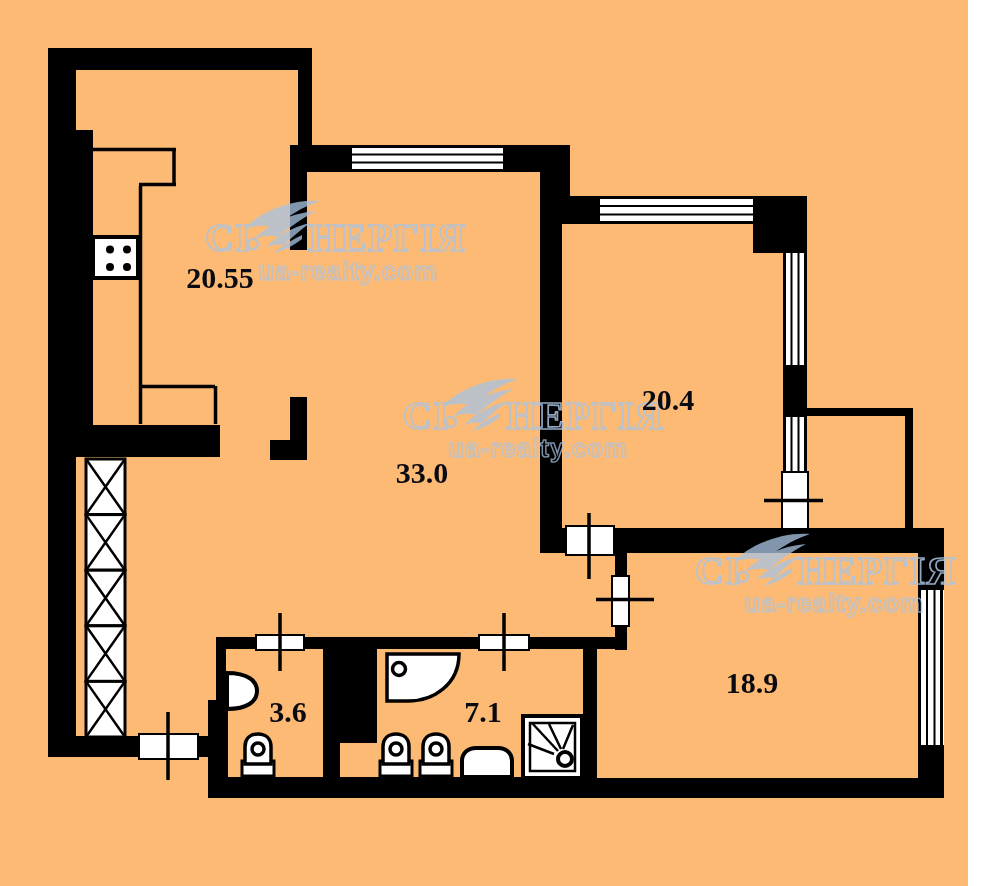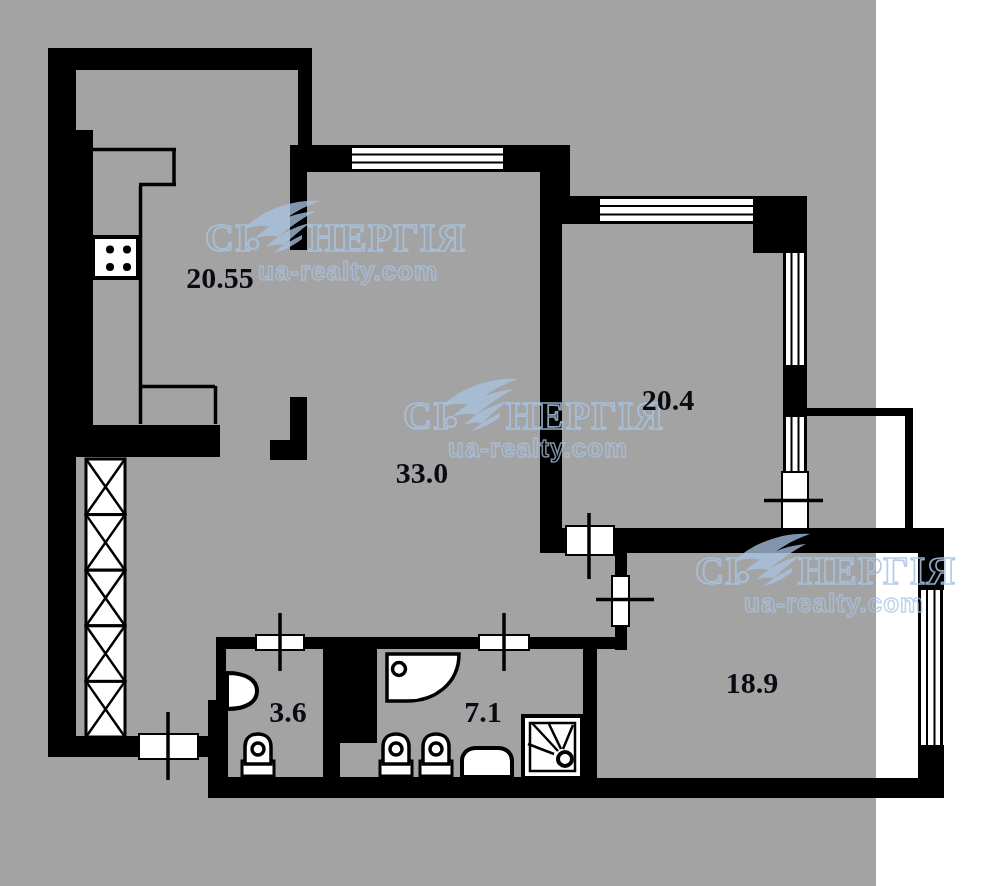--- a/index.html
+++ b/index.html
@@ -1,16 +1,16 @@
 <!DOCTYPE html>
 <html><head>
 <meta charset="utf-8">
 <style>
   html,body{margin:0;padding:0;background:#ffffff;}
-  .stage{width:876px;height:886px;position:relative;background:#a3a3a3;font-family:"Liberation Serif",serif;}
+  .stage{width:968px;height:886px;position:relative;background:#fdba74;font-family:"Liberation Serif",serif;}
   svg{display:block;}
   .wall{fill:#000;}
   .winline{stroke:#000;fill:none;}
   .thin{stroke:#000;fill:none;}
   .fix{fill:#fff;stroke:#000;}
   .tick{fill:#fff;stroke:#000;stroke-width:2;}
   .cross{stroke:#000;stroke-width:3.5;fill:none;}
   .room-label{font-family:"Liberation Serif",serif;font-weight:bold;font-size:30px;fill:#0a0a12;text-anchor:middle;}
   .wm{opacity:0.85;}
   .wm-big{font-family:"Liberation Serif",serif;font-weight:bold;font-size:40px;fill:none;stroke-width:1.7px;letter-spacing:1px;}

